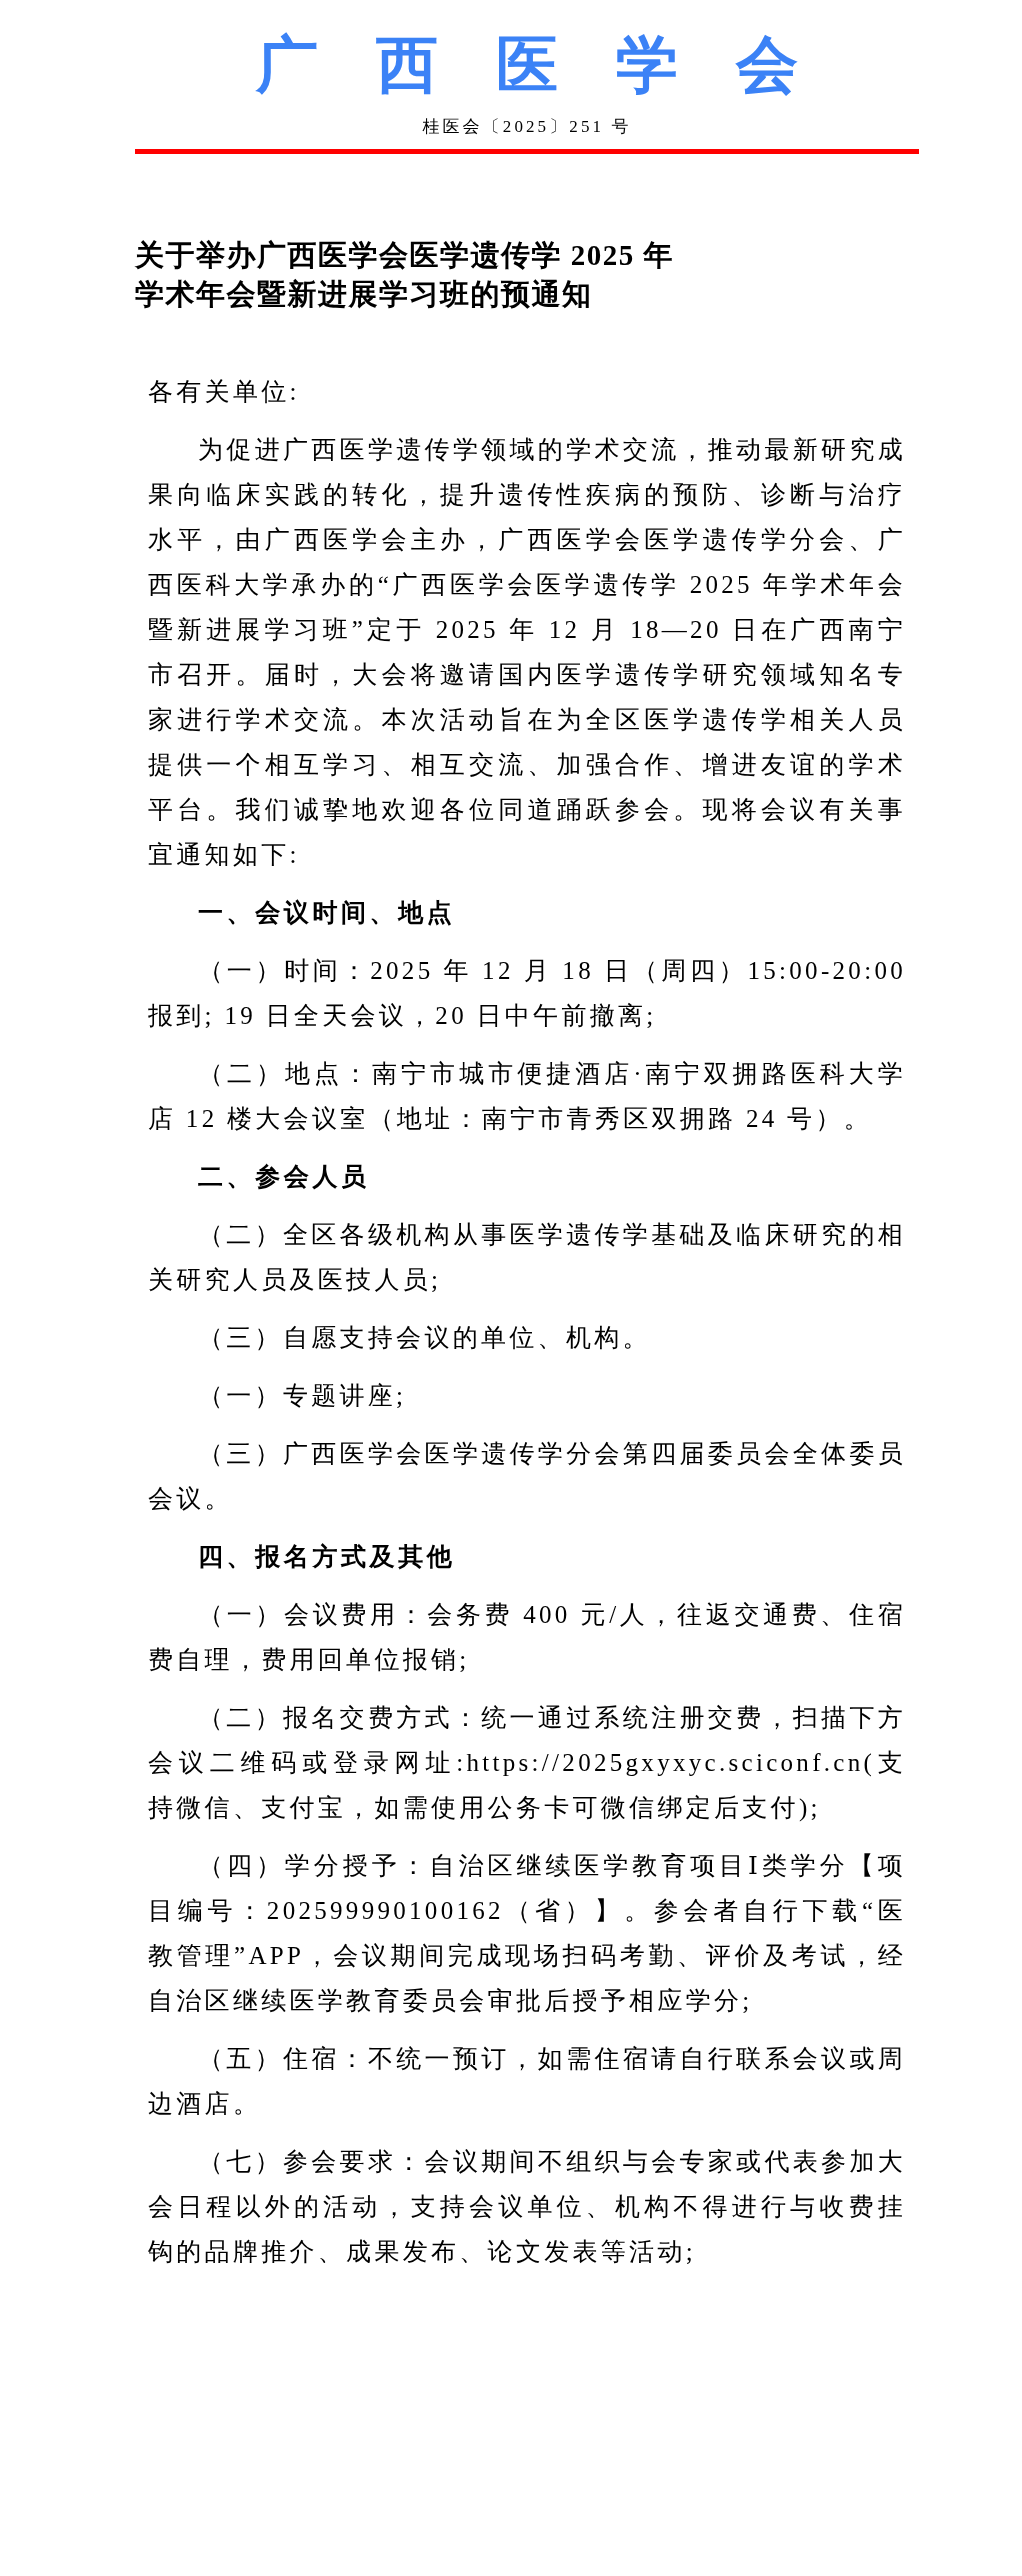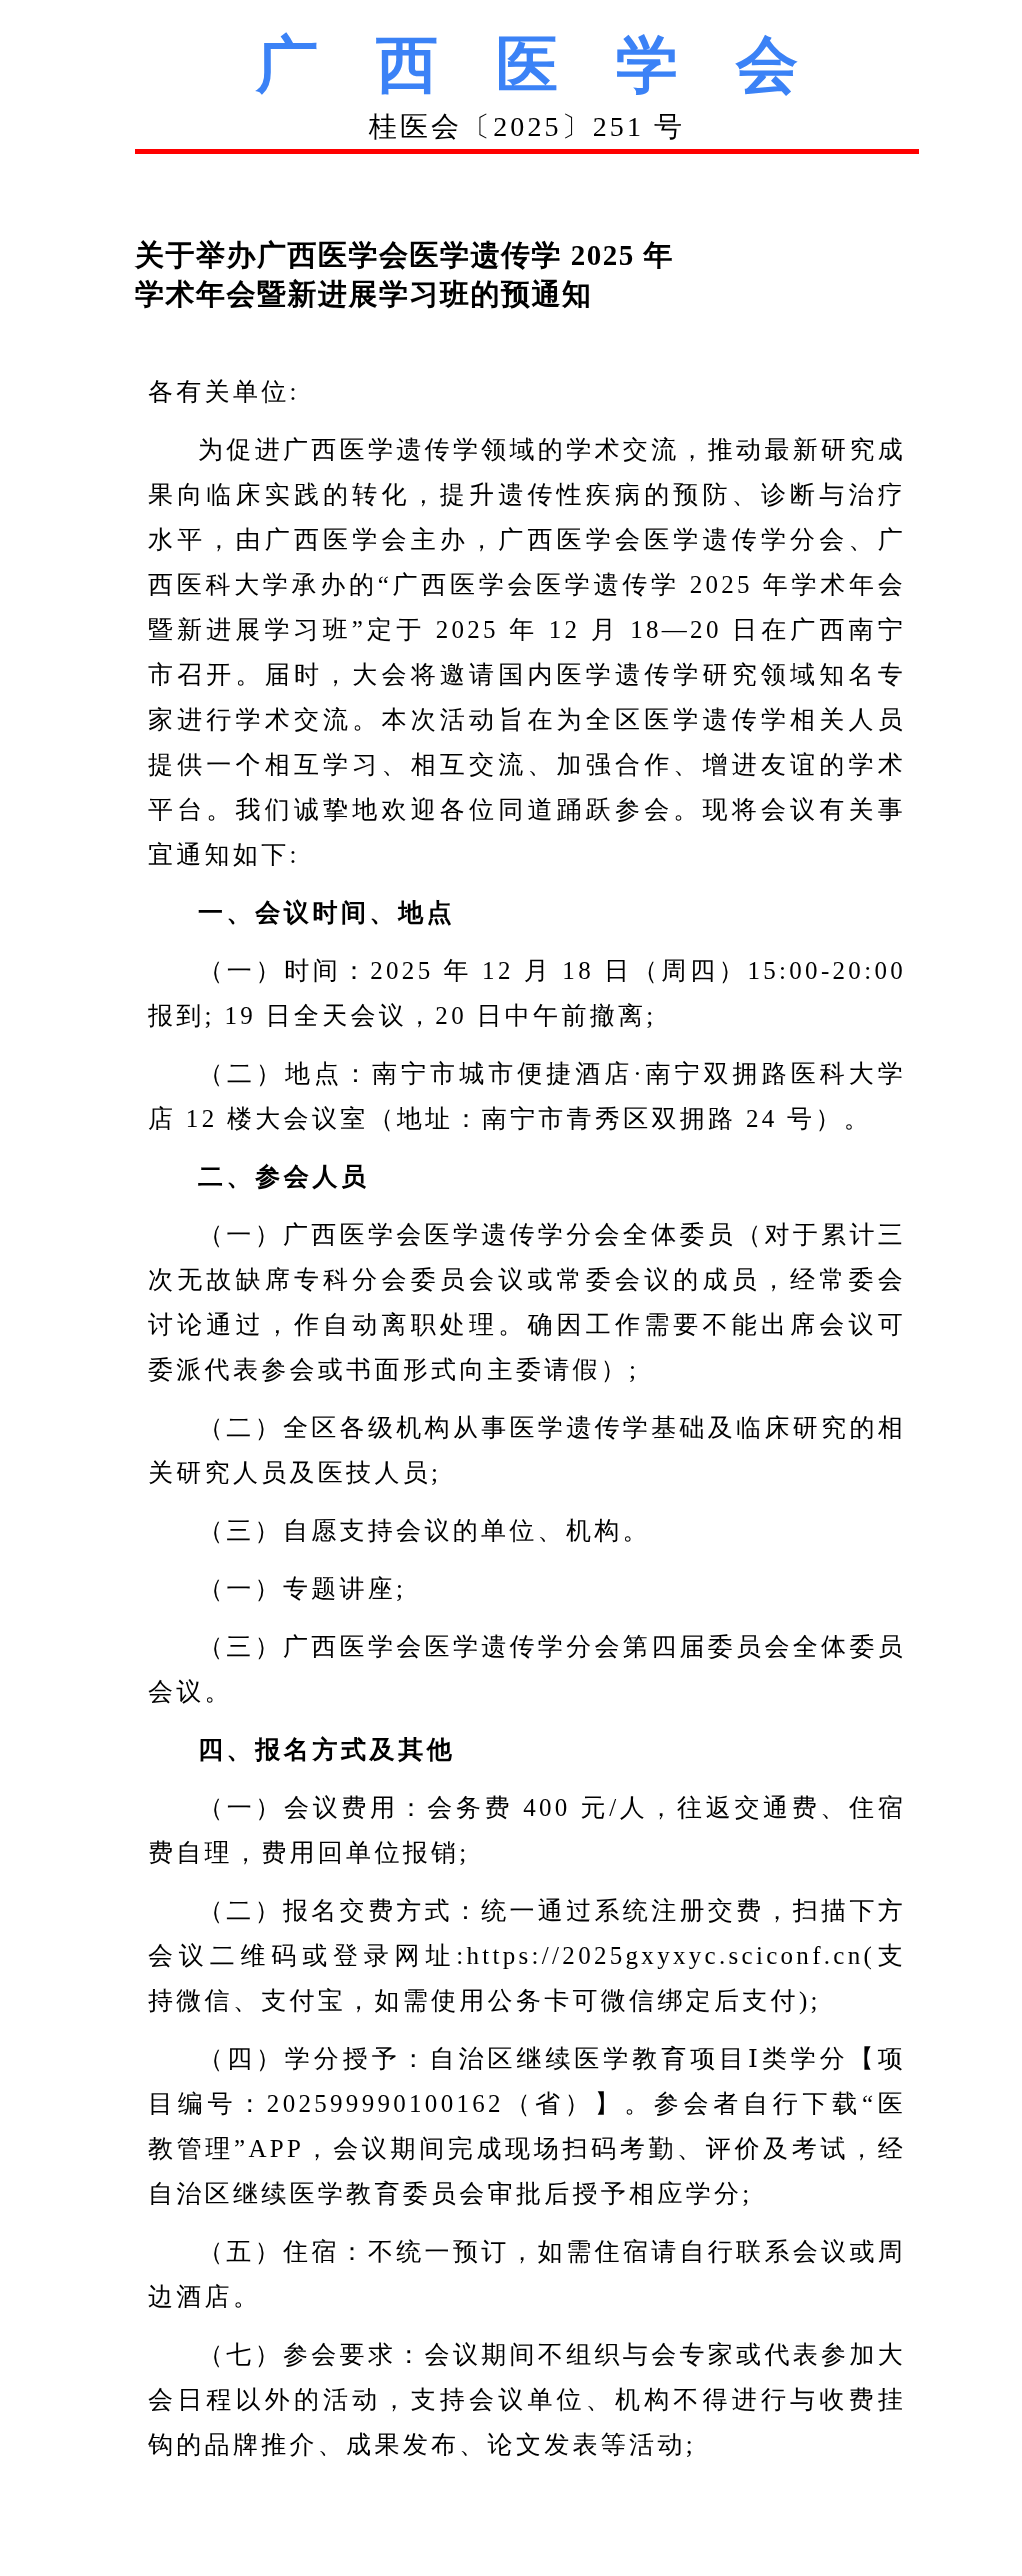--- a/index.html
+++ b/index.html
@@ -19,21 +19,21 @@
     line-height:82px;
     font-weight:bold;
     color:#3b82f6;
     text-align:center;
     letter-spacing:58px;
     padding-left:58px;
     white-space:nowrap;
   }
   .doc-number{
     margin-top:6.2px;
-    font-size:28px;
+    font-size:17px;
     line-height:29px;
     text-align:center;
     letter-spacing:3.1px;
   }
   .red-rule{
     margin-top:8.2px;
     height:4.6px;
     background:#ff0000;
   }
   .doc-title{
@@ -74,21 +74,20 @@
       <div>学术年会暨新进展学习班的预通知</div>
     </div>
 
     <div class="body">
       <p class="salutation">各有关单位:</p>
       <p class="para">为促进广西医学遗传学领域的学术交流，推动最新研究成果向临床实践的转化，提升遗传性疾病的预防、诊断与治疗水平，由广西医学会主办，广西医学会医学遗传学分会、广西医科大学承办的“广西医学会医学遗传学 2025 年学术年会暨新进展学习班”定于 2025 年 12 月 18—20 日在广西南宁市召开。届时，大会将邀请国内医学遗传学研究领域知名专家进行学术交流。本次活动旨在为全区医学遗传学相关人员提供一个相互学习、相互交流、加强合作、增进友谊的学术平台。我们诚挚地欢迎各位同道踊跃参会。现将会议有关事宜通知如下:</p>
       <p class="heading">一、会议时间、地点</p>
       <p class="para">（一）时间：2025 年 12 月 18 日（周四）15:00-20:00 报到; 19 日全天会议，20 日中午前撤离;</p>
       <p class="para">（二）地点：南宁市城市便捷酒店·南宁双拥路医科大学店 12 楼大会议室（地址：南宁市青秀区双拥路 24 号）。</p>
       <p class="heading">二、参会人员</p>
-      <p class="para">（一）广西医学会医学遗传学分会全体委员（对于累计三次无故缺席专科分会委员会议或常委会议的成员，经常委会讨论通过，作自动离职处理。确因工作需要不能出席会议可委派代表参会或书面形式向主委请假）;</p>
       <p class="para">（二）全区各级机构从事医学遗传学基础及临床研究的相关研究人员及医技人员;</p>
       <p class="para">（三）自愿支持会议的单位、机构。</p>
       <p class="para">（一）专题讲座;</p>
       <p class="para">（三）广西医学会医学遗传学分会第四届委员会全体委员会议。</p>
       <p class="heading">四、报名方式及其他</p>
       <p class="para">（一）会议费用：会务费 400 元/人，往返交通费、住宿费自理，费用回单位报销;</p>
       <p class="para">（二）报名交费方式：统一通过系统注册交费，扫描下方会议二维码或登录网址:https://2025gxyxyc.sciconf.cn(支持微信、支付宝，如需使用公务卡可微信绑定后支付);</p>
       <p class="para">（四）学分授予：自治区继续医学教育项目Ⅰ类学分【项目编号：202599990100162（省）】。参会者自行下载“医教管理”APP，会议期间完成现场扫码考勤、评价及考试，经自治区继续医学教育委员会审批后授予相应学分;</p>
       <p class="para">（五）住宿：不统一预订，如需住宿请自行联系会议或周边酒店。</p>
       <p class="para">（七）参会要求：会议期间不组织与会专家或代表参加大会日程以外的活动，支持会议单位、机构不得进行与收费挂钩的品牌推介、成果发布、论文发表等活动;</p>

